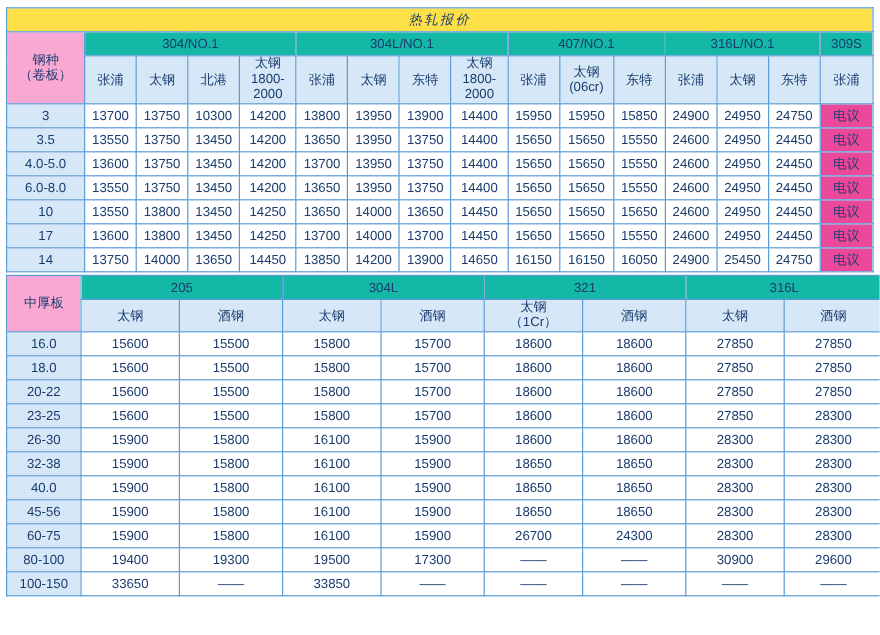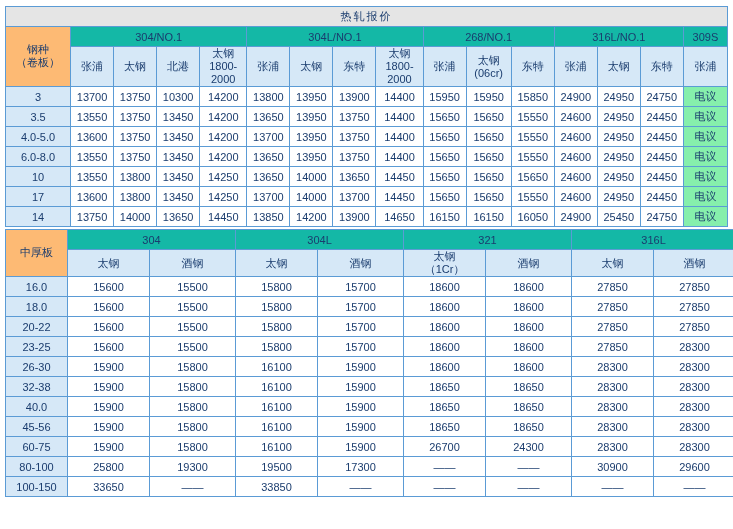--- a/index.html
+++ b/index.html
@@ -30,63 +30,63 @@
     vertical-align: middle;
     font-size: 11px;
     color: #1a3c6e;
     padding: 0;
     height: 19px;
     font-weight: normal;
     overflow: hidden;
     white-space: nowrap;
   }
   .title-cell {
-    background: #e5e5e5;
+    background: #fde047;
     color: #ffffff;
     font-size: 15px;
     font-weight: bold;
     height: 26px;
     letter-spacing: 2px;
     border: 1px solid #1f7ac0;
+    font-style: italic;
   }
   .grp-head {
     background: #14b8a6;
     font-weight: bold;
     font-size: 12px;
     height: 22px;
     color: #13365f;
   }
   .sub-head {
     background: #d6e8f7;
     font-weight: bold;
     font-size: 11px;
     height: 30px;
     color: #13365f;
   }
   .rowlabel-head {
-    background: #fdba74;
+    background: #f9a8d4;
     font-weight: bold;
     font-size: 11px;
     color: #13365f;
     line-height: 13px;
-    font-family: Liberation Mono, monospace;
   }
   .rowlabel {
     background: #d6e8f7;
     font-weight: bold;
     font-size: 11px;
     color: #13365f;
   }
   .data {
     background: #ffffff;
     font-size: 11px;
     color: #1a3c6e;
   }
   .data-note {
-    background: #86efac;
+    background: #ec4899;
     font-size: 11px;
     color: #1a3c6e;
   }
   .two-line {
     line-height: 13px;
   }
 </style>
 </head>
 <body>
 
@@ -115,21 +115,21 @@
         <td class="title-cell" colspan="16">热轧报价</td>
       </tr>
 
       <tr>
         <td class="rowlabel-head" rowspan="2">
           <div>钢种</div>
           <div>（卷板）</div>
         </td>
         <td class="grp-head" colspan="4">304/NO.1</td>
         <td class="grp-head" colspan="4">304L/NO.1</td>
-        <td class="grp-head" colspan="3">268/NO.1</td>
+        <td class="grp-head" colspan="3">407/NO.1</td>
         <td class="grp-head" colspan="3">316L/NO.1</td>
         <td class="grp-head">309S</td>
       </tr>
       <tr>
         <td class="sub-head">张浦</td>
         <td class="sub-head">太钢</td>
         <td class="sub-head">北港</td>
         <td class="sub-head two-line">太钢<br>1800-<br>2000</td>
         <td class="sub-head">张浦</td>
         <td class="sub-head">太钢</td>
@@ -282,21 +282,21 @@
         <col style="width:86px">
       <col style="width:82px">
         <col style="width:86px">
       <col style="width:82px">
         <col style="width:82px">
 
     </colgroup>
     <tbody>
       <tr>
         <td class="rowlabel-head" rowspan="2">中厚板</td>
-        <td class="grp-head" colspan="2">304</td>
+        <td class="grp-head" colspan="2">205</td>
         <td class="grp-head" colspan="2">304L</td>
         <td class="grp-head" colspan="2">321</td>
         <td class="grp-head" colspan="2">316L</td>
 
       </tr>
       <tr>
         <td class="sub-head">太钢</td>
         <td class="sub-head">酒钢</td>
         <td class="sub-head">太钢</td>
         <td class="sub-head">酒钢</td>
@@ -410,21 +410,21 @@
         <td class="data">16100</td>
         <td class="data">15900</td>
         <td class="data">26700</td>
         <td class="data">24300</td>
         <td class="data">28300</td>
         <td class="data">28300</td>
 
       </tr>
       <tr>
         <td class="rowlabel">80-100</td>
-        <td class="data">25800</td>
+        <td class="data">19400</td>
         <td class="data">19300</td>
         <td class="data">19500</td>
         <td class="data">17300</td>
         <td class="data">——</td>
         <td class="data">——</td>
         <td class="data">30900</td>
         <td class="data">29600</td>
 
       </tr>
       <tr>

